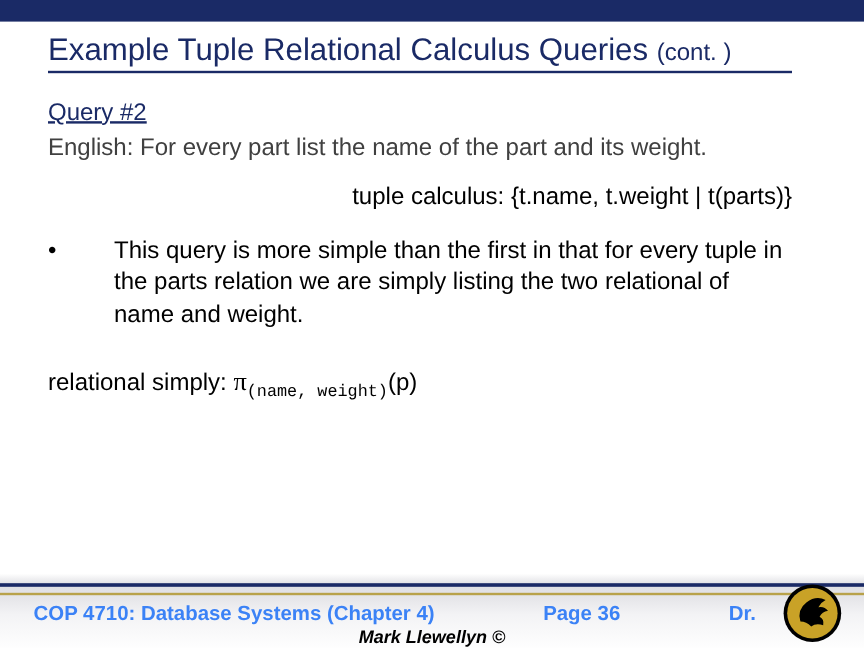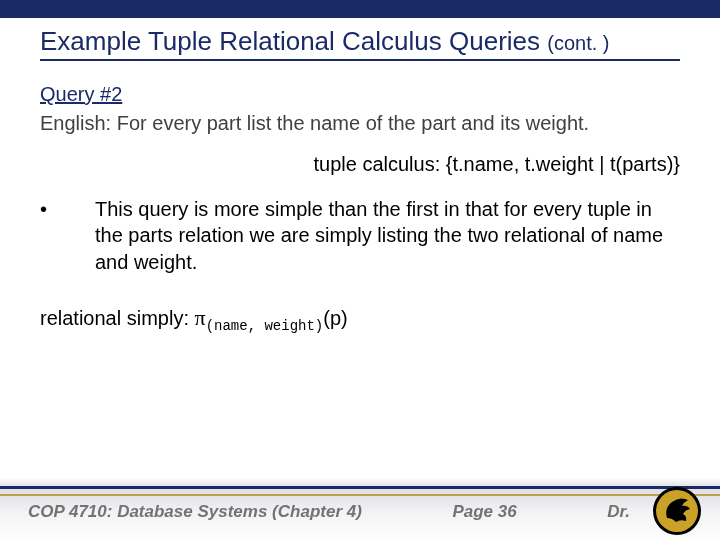--- a/index.html
+++ b/index.html
@@ -8,21 +8,21 @@
     font-family: Arial, Helvetica, sans-serif;
     background: #ffffff;
     position: relative;
   }
   .top-bar {
     width: 100%;
     height: 18px;
     background: #1a2a66;
   }
   .content {
-    padding: 8px 40px 0 40px;
+    padding: 8px 60px 0 40px;
   }
   .title {
     font-size: 26px;
     color: #1a2a66;
     font-weight: normal;
     border-bottom: 2px solid #1a2a66;
     padding-bottom: 2px;
     margin-bottom: 22px;
   }
   .cont {
@@ -99,22 +99,21 @@
     height: 2px;
     background: #b8a24a;
   }
   .footer-text {
     position: absolute;
     left: 28px;
     right: 90px;
     top: 24px;
     font-size: 17px;
     font-weight: bold;
-    font-style: italic;
-    color: #737373;
+    color: #3b82f6;
     display: flex;
     justify-content: space-between;
   }
   .footer-credit {
     position: absolute;
     left: 0; right: 0;
     top: 45px;
     text-align: center;
     font-size: 15px;
     font-weight: bold;
@@ -163,18 +162,19 @@
 
 <div class="footer">
   <div class="footer-bg"></div>
   <div class="footer-line1"></div>
   <div class="footer-line2"></div>
   <div class="footer-text">
     <span>COP 4710: Database Systems  (Chapter 4)</span>
     <span>Page 36</span>
     <span>Dr.</span>
   </div>
+  <div class="footer-credit">Mark Llewellyn ©</div>
   <svg class="logo" viewBox="0 0 50 50">
     <circle cx="25" cy="25" r="24" fill="#000"></circle>
     <circle cx="25" cy="25" r="21" fill="#c9a227"></circle>
     <path d="M15 32 Q12 22 20 16 Q28 10 36 14 Q32 16 30 20 Q35 19 38 23 Q33 24 31 28 Q35 30 34 35 Q28 33 24 36 Q20 32 15 32 Z" fill="#000"></path>
   </svg>
 </div>
 
 </body></html>

